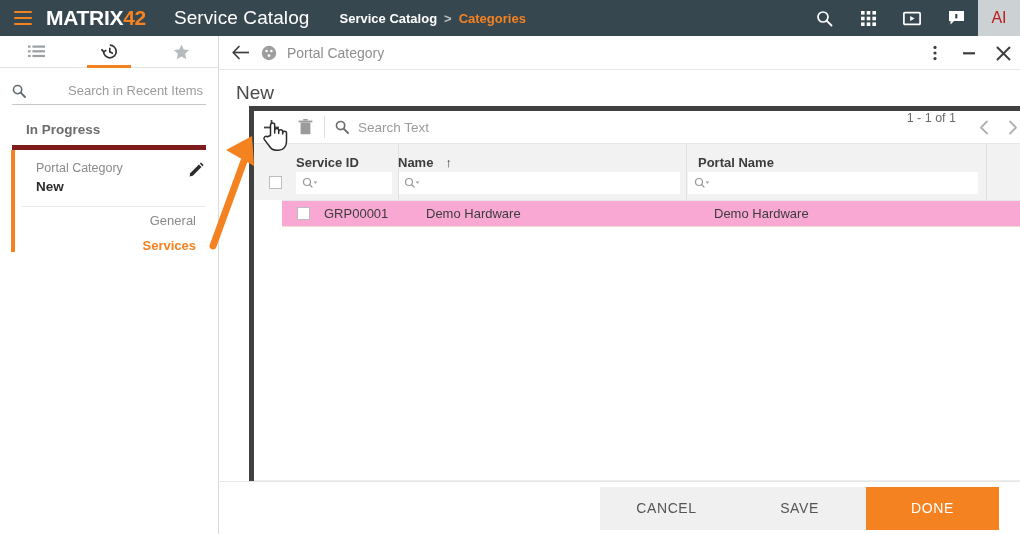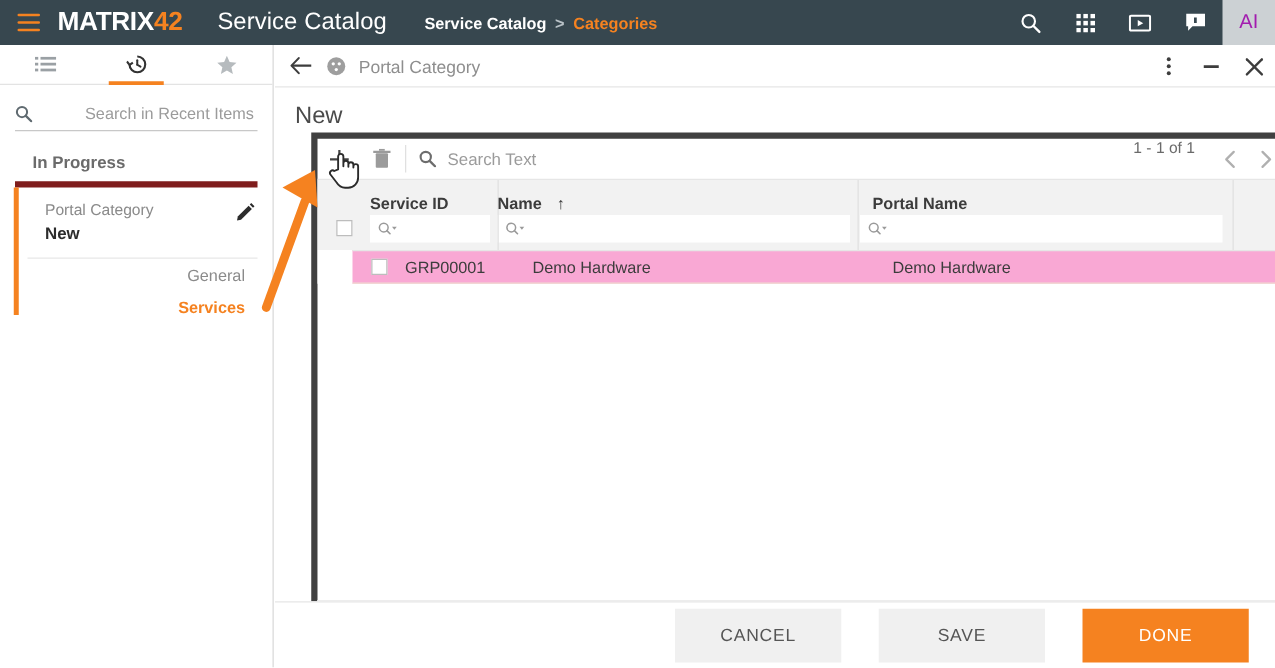--- a/index.html
+++ b/index.html
@@ -34,21 +34,21 @@
   .crumbs .c-item { color: #ffffff; font-weight: bold; }
   .crumbs .c-sep { color: #b9c2c7; margin: 0 7px; font-weight: bold; }
   .crumbs .c-active { color: #f58220; font-weight: bold; }
   .top-icons { position: absolute; right: 0; top: 0; height: 36px; display: flex; align-items: center; }
   .ticon {
     width: 44px; height: 36px; display: flex; align-items: center; justify-content: center;
     color: #ffffff; cursor: pointer;
   }
   .ticon svg { display: block; }
   .ai-badge {
-    width: 42px; height: 36px; background: #ccd1d4; color: #a21caf;
+    width: 42px; height: 36px; background: #ccd1d4; color: #b91c1c;
     display: flex; align-items: center; justify-content: center;
     font-size: 16px; cursor: pointer;
   }
 
   
   .sidebar {
     position: absolute; left: 0; top: 36px; width: 219px; height: 498px;
     background: #ffffff; border-right: 1px solid #d9d9d9;
   }
   .side-tabs { display: flex; height: 32px; border-bottom: 1px solid #e3e3e3; }
@@ -158,21 +158,21 @@
   }
 
   .dlg-footer {
     position: absolute; left: 0; right: 0; bottom: 0; height: 53px;
     border-top: 1px solid #e6e6e6; display: flex; align-items: center; justify-content: flex-end;
     padding-right: 21px; background: #fff;
   }
   .btn {
     height: 43px; min-width: 133px; border: none; cursor: pointer;
     font-size: 14px; font-family: "Liberation Sans", sans-serif; letter-spacing: 0.6px;
-    margin-left: 30px;
+    margin-left: 0;
   }
   .btn-grey { background: #f0f0f0; color: #555555; }
   .btn-primary { background: #f58220; color: #ffffff; }
 
   
   .anno-arrow { position: absolute; left: 196px; top: 128px; width: 70px; height: 125px; pointer-events: none; }
 
   
   .cursor-hand { position: absolute; left: 262px; top: 120px; pointer-events: none; }
 </style>

